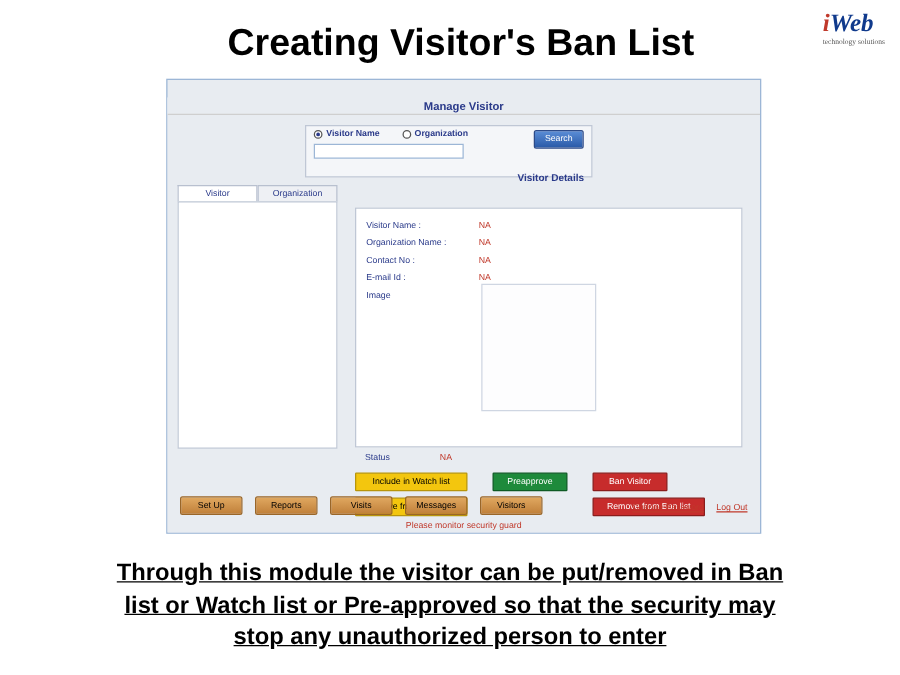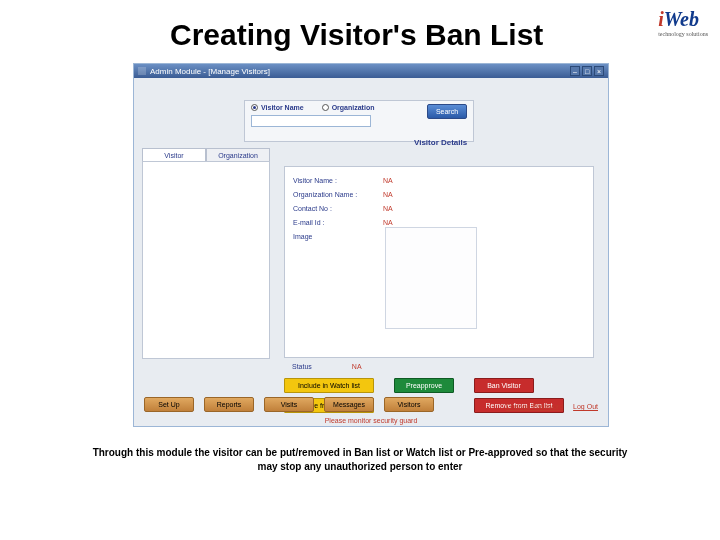--- a/index.html
+++ b/index.html
@@ -8,21 +8,21 @@
     width: 720px;
     height: 540px;
     background: #fff;
     font-family: Arial, sans-serif;
     position: relative;
     color: #000;
   }
   .slide-title {
     position: absolute;
     top: 18px;
-    left: 170px;
+    left: 182px;
     font-size: 30px;
     font-weight: bold;
   }
   .logo {
     position: absolute;
     top: 8px;
     right: 12px;
     font-size: 20px;
     font-weight: bold;
     font-style: italic;
@@ -193,49 +193,41 @@
     bottom:2px; left:0; right:0;
     text-align:center;
     font-size:7px;
     color:#c0392b;
   }
   .caption {
     position:absolute;
     top: 446px;
     left: 84px;
     width: 552px;
-    font-size: 10px;
+    font-size: 19px;
     font-weight: bold;
     text-align:center;
     line-height: 1.35;
+    text-decoration: underline;
   }
 </style>
 </head>
 <body>
 
 <div class="slide-title">Creating Visitor's Ban List</div>
 
 <div class="logo">
   <span class="i">i</span>Web
   <span class="logo-sub">technology solutions</span>
 </div>
 
 <div class="app-window">
-  <div class="titlebar">
-    <span class="icon"></span>
-    <span>Admin Module - [Manage Visitors]</span>
-    <span class="sp"></span>
-    <div class="winctl">
-      <span>–</span>
-      <span>□</span>
-      <span>×</span>
-    </div>
-  </div>
 
   <div class="client">
+    <div class="header-row">Manage Visitor</div>
 
     <div class="search-panel">
       <div class="radio-row">
         <div class="radio">
           <span class="dot sel"></span>
           <span>Visitor Name</span>
         </div>
         <div class="radio">
           <span class="dot"></span>
           <span>Organization</span>

